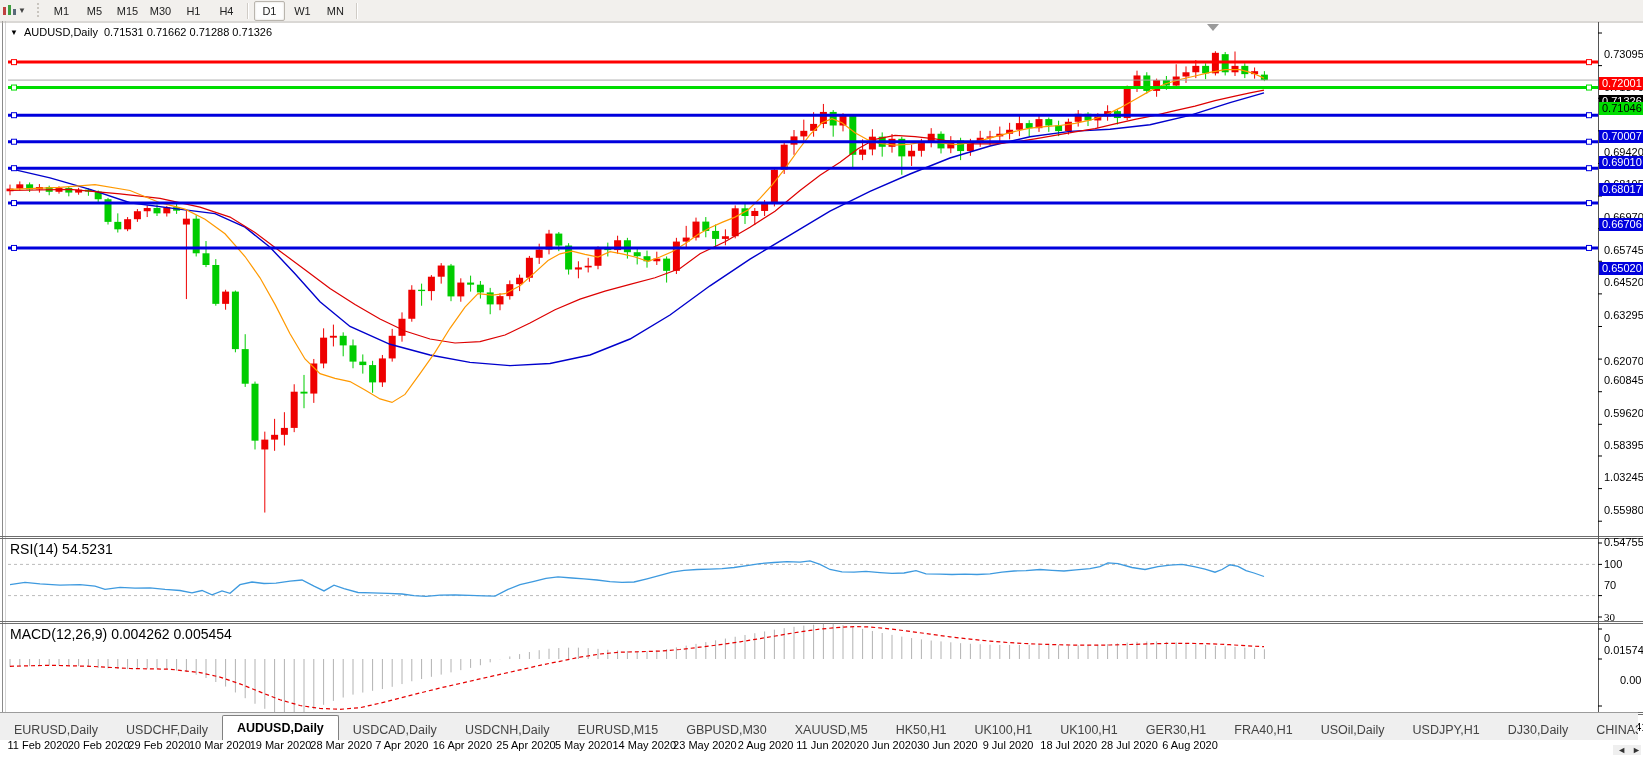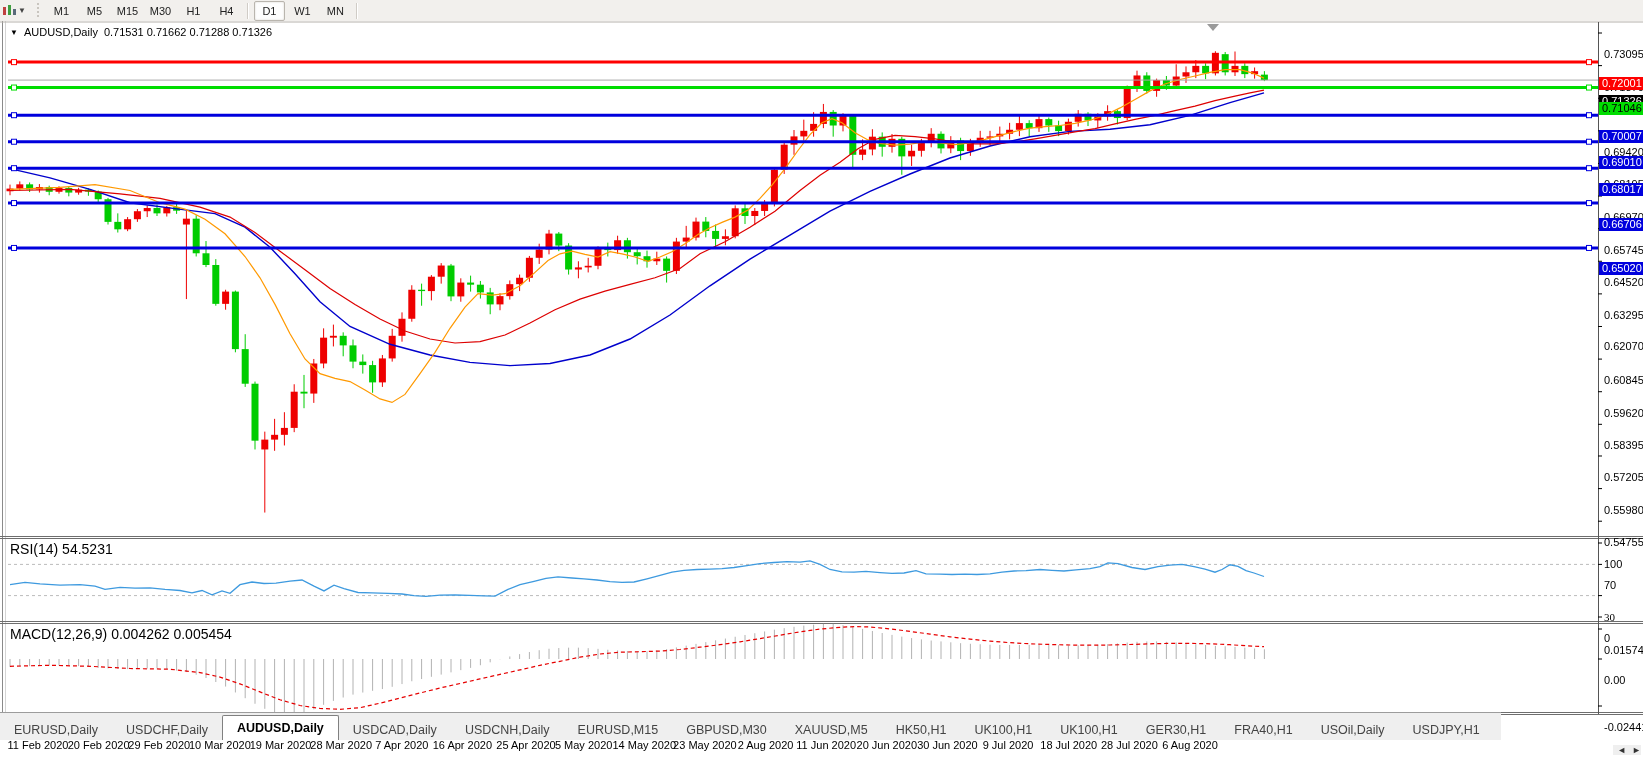--- a/index.html
+++ b/index.html
@@ -27,21 +27,21 @@
   #rsi-label{top:520px;}
   #macd-label{top:605px;}
   svg#plot{position:absolute;left:0;top:0;z-index:5;}
   
   .tick-label{position:absolute;left:1604px;font-size:11px;color:#000;z-index:10;white-space:nowrap;}
   .badge{position:absolute;left:1599px;width:43px;height:13px;font-size:11px;line-height:13px;padding-left:3px;z-index:20;white-space:nowrap;}
   .rsi-tick,.macd-tick{position:absolute;left:1604px;font-size:11px;color:#000;z-index:10;}
   
   .date-label{position:absolute;font-size:11px;color:#000;z-index:10;transform:translateX(-50%);white-space:nowrap;}
   
-  #tabbar{position:absolute;left:0;top:712px;width:1501px;height:27px;background:#efefef;border-top:1px solid #9c9c9c;display:flex;align-items:flex-end;overflow:hidden;z-index:25;}
+  #tabbar{position:absolute;left:0;top:712px;width:1638px;height:27px;background:#efefef;border-top:1px solid #9c9c9c;display:flex;align-items:flex-end;overflow:hidden;z-index:25;}
   .tab{height:20px;display:flex;align-items:center;padding:0 14px;font-size:12.5px;color:#444;white-space:nowrap;cursor:default;}
   .tab.active{background:#fff;border:1px solid #808080;border-bottom:none;height:24px;color:#000;font-weight:bold;border-radius:2px 2px 0 0;}
   .tab-div{width:1px;height:13px;background:#aaa;margin-bottom:5px;}
   #tab-scroll{position:absolute;right:2px;bottom:5px;display:flex;gap:6px;z-index:26;background:#efefef;padding-left:4px;}
   #tab-scroll span{font-size:9px;color:#333;cursor:default;}
 </style>
 </head>
 <body>
 
 <div id="app">
@@ -565,41 +565,41 @@
     <div id="axis-labels">
         <div class="tick-label" style="top: 27px;">0.73095</div>
         <div class="tick-label" style="top: 59.6095px;">0.71870</div>
         <div class="tick-label" style="top: 82px;">0.70645</div>
         <div class="tick-label" style="top: 124.828px;">0.69420</div>
         <div class="tick-label" style="top: 157.438px;">0.68195</div>
         <div class="tick-label" style="top: 190.048px;">0.66970</div>
         <div class="tick-label" style="top: 222.657px;">0.65745</div>
         <div class="tick-label" style="top: 255.266px;">0.64520</div>
         <div class="tick-label" style="top: 287.876px;">0.63295</div>
-        <div class="tick-label" style="top: 319px;">0.62070</div>
+        <div class="tick-label" style="top: 334px;">0.62070</div>
         <div class="tick-label" style="top: 353.095px;">0.60845</div>
         <div class="tick-label" style="top: 385.704px;">0.59620</div>
         <div class="tick-label" style="top: 418.314px;">0.58395</div>
-        <div class="tick-label" style="top: 449.992px;">0.57205</div>
+        <div class="tick-label" style="top: 449.992px;">1.03245</div>
         <div class="tick-label" style="top: 482.601px;">0.55980</div>
         <div class="tick-label" style="top: 515.211px;">0.54755</div>
         <div class="badge" style="top: 55.6223px; background: rgb(255, 0, 0); color: rgb(255, 255, 255);">0.72001</div>
         <div class="badge" style="top: 73.5908px; background: rgb(0, 0, 0); color: rgb(255, 255, 255);">0.71326</div>
         <div class="badge" style="top: 81.0444px; background: rgb(0, 221, 0); color: rgb(0, 0, 0);">0.71046</div>
         <div class="badge" style="top: 108.703px; background: rgb(0, 0, 221); color: rgb(255, 255, 255);">0.70007</div>
         <div class="badge" style="top: 135.243px; background: rgb(0, 0, 221); color: rgb(255, 255, 255);">0.69010</div>
         <div class="badge" style="top: 161.676px; background: rgb(0, 0, 221); color: rgb(255, 255, 255);">0.68017</div>
         <div class="badge" style="top: 196.575px; background: rgb(0, 0, 221); color: rgb(255, 255, 255);">0.66706</div>
         <div class="badge" style="top: 241.456px; background: rgb(0, 0, 221); color: rgb(255, 255, 255);">0.65020</div>
         <div class="rsi-tick" style="top: 537px;">100</div>
         <div class="rsi-tick" style="top: 558.4px; text-align: right;">70</div>
         <div class="rsi-tick" style="top: 589.6px; font-family: Liberation Serif, serif;">30</div>
         <div class="rsi-tick" style="top: 611px;">0</div>
         <div class="macd-tick" style="top: 623px;">0.015741</div>
-        <div class="macd-tick" style="top: 653px;">0.00</div>
+        <div class="macd-tick" style="top: 653px; margin-left: 16px;">0.00</div>
         <div class="macd-tick" style="top: 700px;">-0.024412</div>
       </div>
     <div id="date-labels">
         <div class="date-label" style="left: 38px; top: 718px;">11 Feb 2020</div>
         <div class="date-label" style="left: 98.63px; top: 718px;">20 Feb 2020</div>
         <div class="date-label" style="left: 159.26px; top: 718px;">29 Feb 2020</div>
         <div class="date-label" style="left: 219.89px; top: 718px;">10 Mar 2020</div>
         <div class="date-label" style="left: 280.52px; top: 718px;">19 Mar 2020</div>
         <div class="date-label" style="left: 341.15px; top: 718px;">28 Mar 2020</div>
         <div class="date-label" style="left: 401.78px; top: 718px;">7 Apr 2020</div>

